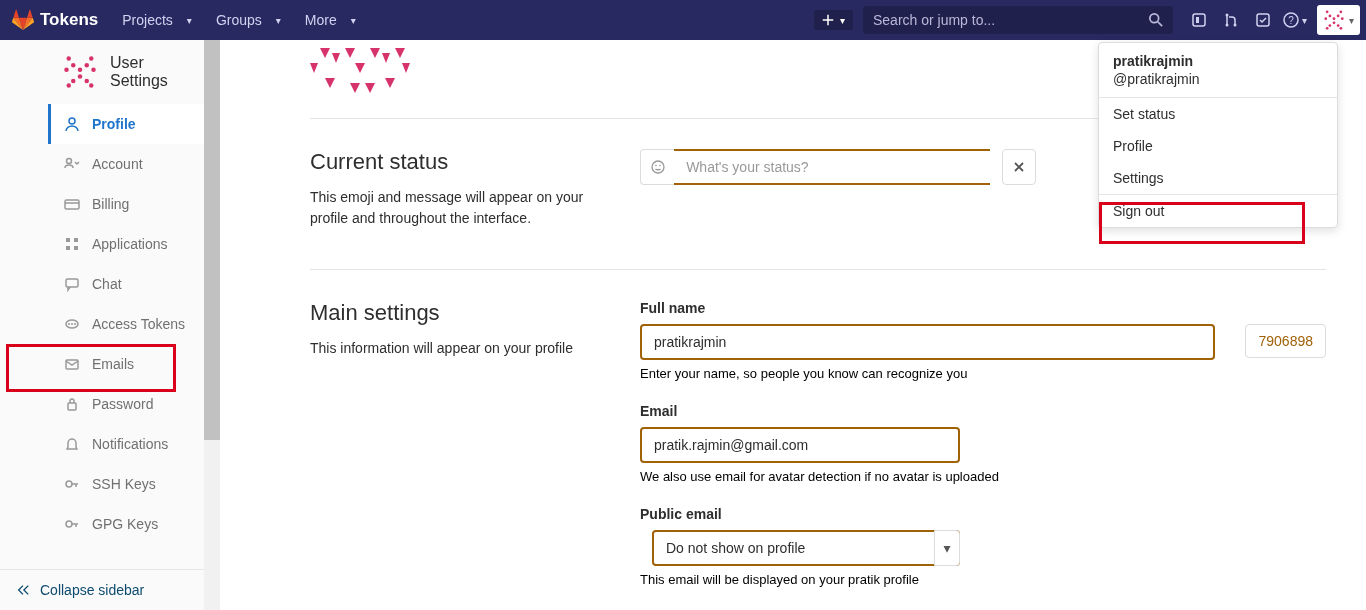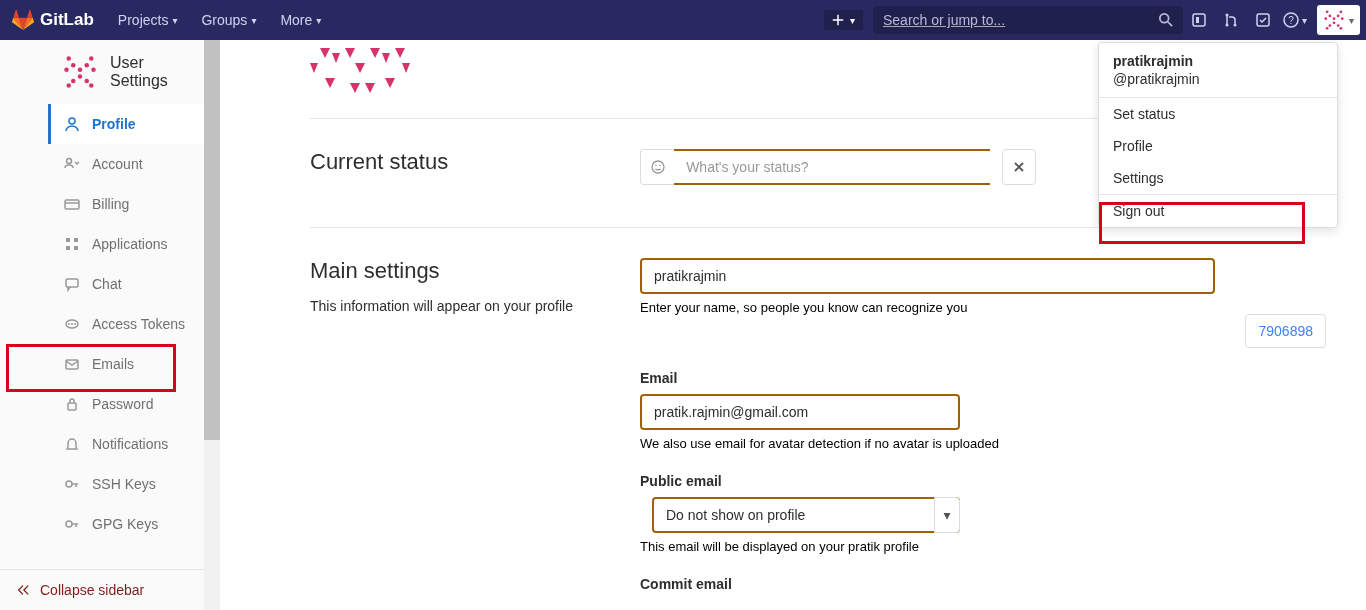--- a/index.html
+++ b/index.html
@@ -1,38 +1,38 @@
 <!DOCTYPE html>
 <html><head>
 <meta charset="utf-8">
 <style>
 * { box-sizing: border-box; margin: 0; padding: 0; }
 body { font-family: -apple-system, "Segoe UI", Helvetica, Arial, sans-serif; color: #2e2e2e; background: #fff; font-size: 14px; }
 
 
 .topnav { height: 40px; background: #292961; display: flex; align-items: center; color: #fff; position: relative; }
 .logo-block { display: flex; align-items: center; padding: 0 12px; gap: 6px; font-weight: 600; font-size: 17px; }
-.nav-item { padding: 12px 12px; display: flex; align-items: center; gap: 4px; height: 100%; color: #d1d1f0; cursor: pointer; font-size: 14px; }
+.nav-item { padding: 12px 12px; display: flex; align-items: center; gap: 14px; height: 100%; color: #d1d1f0; cursor: pointer; font-size: 14px; }
 .nav-spacer { flex: 1; }
 .plus-box { background: rgba(0,0,0,0.2); padding: 4px 8px; border-radius: 2px; display: flex; align-items: center; gap: 6px; margin-right: 10px; }
-.search-box { background: rgba(0,0,0,0.2); border-radius: 3px; display: flex; align-items: center; padding: 0 10px; width: 310px; height: 28px; color: #aaa; text-decoration: underline; }
+.search-box { background: rgba(0,0,0,0.2); border-radius: 3px; display: flex; align-items: center; padding: 0 10px; width: 310px; height: 28px; margin-right: 10px; color: #aaa; }
 .search-box input { background: transparent; border: none; outline: none; color: #fff; flex: 1; font-size: 14px; }
 .search-box input::placeholder { color: #b8b8d9; }
 .top-icon { width: 32px; display: flex; align-items: center; justify-content: center; color: #d1d1f0; height: 100%; cursor: pointer; }
 .avatar-top-wrap { background: #fff; padding: 4px 6px; border-radius: 3px; display: flex; align-items: center; gap: 4px; margin: 0 6px; }
 
 
 .sidebar { position: fixed; left: 0; top: 40px; bottom: 0; width: 220px; background: #fafafa; border-right: 1px solid #e5e5e5; overflow-y: auto; padding-left: 48px; }
 .sidebar-header { display: flex; align-items: center; gap: 12px; padding: 14px 14px; font-size: 16px; color: #2e2e2e; }
 .avatar-side { width: 36px; height: 36px; border-radius: 6px; display:flex;align-items:center;justify-content:center; }
 .side-item { display: flex; align-items: center; gap: 12px; padding: 12px 16px; color: #707070; cursor: pointer; font-size: 14px; }
 .side-item.active { background: #fff; border-left: 3px solid #1f75cb; color: #1f75cb; padding-left: 13px; font-weight: 600; }
 .side-item .ic { width: 16px; display:flex; justify-content:center; color:#999; }
 .side-item.active .ic { color: #1f75cb; }
-.collapse { position: absolute; bottom: 0; left:0; right:0; padding: 12px 16px; display:flex; align-items:center; gap:10px; color:#7f1d1d; border-top:1px solid #e5e5e5; background:#fafafa; cursor:pointer; }
+.collapse { position: absolute; bottom: 0; left:0; right:0; padding: 12px 16px; display:flex; align-items:center; gap:10px; color:#0c4a6e; border-top:1px solid #e5e5e5; background:#fafafa; cursor:pointer; }
 
 
 .red-box-sidebar { position: absolute; border: 3px solid #d9001b; left: 6px; width: 170px; height: 48px; top: 304px; pointer-events: none; }
 
 
 .scroll-col { position: fixed; left: 204px; top: 40px; bottom: 0; width: 16px; background: #f1f1f1; }
 .scroll-thumb { position: absolute; top: 0; width: 100%; height: 400px; background: #c1c1c1; }
 
 
 .main { margin-left: 220px; padding: 0 40px 40px 90px; }
@@ -47,21 +47,21 @@
 .field-row { display:flex; gap:6px; align-items:stretch; }
 .text-input, .select-input { border: 2px solid #a16207; border-radius: 4px; padding: 8px 12px; font-size: 14px; color:#2e2e2e; width: 100%; }
 .text-input::placeholder { color: #999; }
 .help { color: #000000; font-size: 13px; margin-top: 6px; }
 .status-box { display:flex; width: 350px; }
 .emoji-btn { border:1px solid #dcdcdc; border-right:none; border-radius:4px 0 0 4px; width:38px; display:flex; align-items:center; justify-content:center; color:#999; cursor:pointer; }
 .status-input { border-radius:0; border-left:none; border-right:none; }
 .clear-btn { border:1px solid #dcdcdc; border-radius:0 4px 4px 0; width:34px; display:flex; align-items:center; justify-content:center; color:#555; cursor:pointer; margin-left:6px; border-radius:4px; }
 .select-wrap { position: relative; width: 320px; padding-left: 12px; }
 .select-caret { position:absolute; right:0; top:0; bottom:0; width:26px; border:1px solid #dcdcdc; border-radius:0 4px 4px 0; display:flex; align-items:center; justify-content:center; color:#555; background:#fff; }
-.user-id-box { border:1px solid #dcdcdc; border-radius:4px; padding:8px 12px; font-size:14px; color:#3b82f6; display:inline-block;margin-top:32px; }
+.user-id-box { border:1px solid #dcdcdc; border-radius:4px; padding:8px 12px; font-size:14px; color:#a16207; display:inline-block; }
 
 
 .dropdown { position: fixed; top: 42px; right: 28px; width: 240px; background:#fff; border:1px solid #dcdcdc; border-radius:4px; box-shadow: 0 3px 10px rgba(0,0,0,0.12); z-index: 50; }
 .dd-sec { padding: 10px 14px; }
 .dd-divider { border-top: 1px solid #e5e5e5; }
 .dd-user-name { font-weight:600; color:#2e2e2e; margin-bottom:2px; }
 .dd-user-handle { color:#2e2e2e; }
 .dd-item { padding: 8px 14px; cursor:pointer; color:#2e2e2e; font-size:14px; display:flex; align-items:center; gap:6px; }
 .red-box-dd { position:absolute; border:3px solid #d9001b; left:0; right:32px; top:159px; height:42px; pointer-events:none; }
 
@@ -75,21 +75,21 @@
   <div class="logo-block">
     <svg width="22" height="22" viewBox="0 0 24 24">
         <path fill="#e24329" d="M12 23l4.4-13.5H7.6z"></path>
         <path fill="#fc6d26" d="M12 23L7.6 9.5H1.4z"></path>
         <path fill="#fca326" d="M1.4 9.5L0 13.8c-.1.4 0 .8.3 1L12 23z"></path>
         <path fill="#e24329" d="M1.4 9.5h6.2L5 1c-.1-.4-.7-.4-.9 0z"></path>
         <path fill="#fc6d26" d="M12 23l4.4-13.5h6.2z"></path>
         <path fill="#fca326" d="M22.6 9.5L24 13.8c.1.4 0 .8-.3 1L12 23z"></path>
         <path fill="#e24329" d="M22.6 9.5h-6.2L19 1c.1-.4.7-.4.9 0z"></path>
       </svg>
-    <span>GitLab</span>
+    <span>Tokens</span>
   </div>
   <div class="nav-item">
       <span>Projects</span>
       <span class="chev">▾</span>
     </div>
   <div class="nav-item">
       <span>Groups</span>
       <span class="chev">▾</span>
     </div>
   <div class="nav-item">
@@ -309,20 +309,21 @@
         <polygon points="40,35 50,35 45,45"></polygon>
           <polygon points="55,35 65,35 60,45"></polygon>
       </g>
     </svg>
   </div>
   <hr class="hr">
 
   <div class="section">
     <div class="sec-left">
       <h3>Current status</h3>
+      <p>This emoji and message will appear on your profile and throughout the interface.</p>
     </div>
     <div class="sec-right">
       <div class="field-row">
         <div class="status-box">
           <div class="emoji-btn">
             <svg width="16" height="16" viewBox="0 0 16 16">
                 <circle cx="8" cy="8" r="6" fill="none" stroke="currentColor" stroke-width="1.3"></circle>
                 <circle cx="6" cy="6.5" r="0.8" fill="currentColor"></circle>
                 <circle cx="10" cy="6.5" r="0.8" fill="currentColor"></circle>
                 <path d="M5.5 10c1 1 4 1 5 0" stroke="currentColor" fill="none" stroke-width="1.3"></path>
@@ -342,20 +343,21 @@
   <hr class="hr">
 
   <div class="section">
     <div class="sec-left">
       <h3>Main settings</h3>
       <p>This information will appear on your profile</p>
     </div>
     <div class="sec-right">
       <div style="display:flex; gap:30px; align-items:flex-start;">
         <div style="flex:1">
+          <div class="field-label">Full name</div>
           <input class="text-input" value="pratikrajmin" style="">
           <div class="help">Enter your name, so people you know can recognize you</div>
         </div>
         <div style="margin-top:24px">
           <div class="user-id-box">7906898</div>
         </div>
       </div>
 
       <div style="margin-top:22px">
         <div class="field-label">Email</div>

